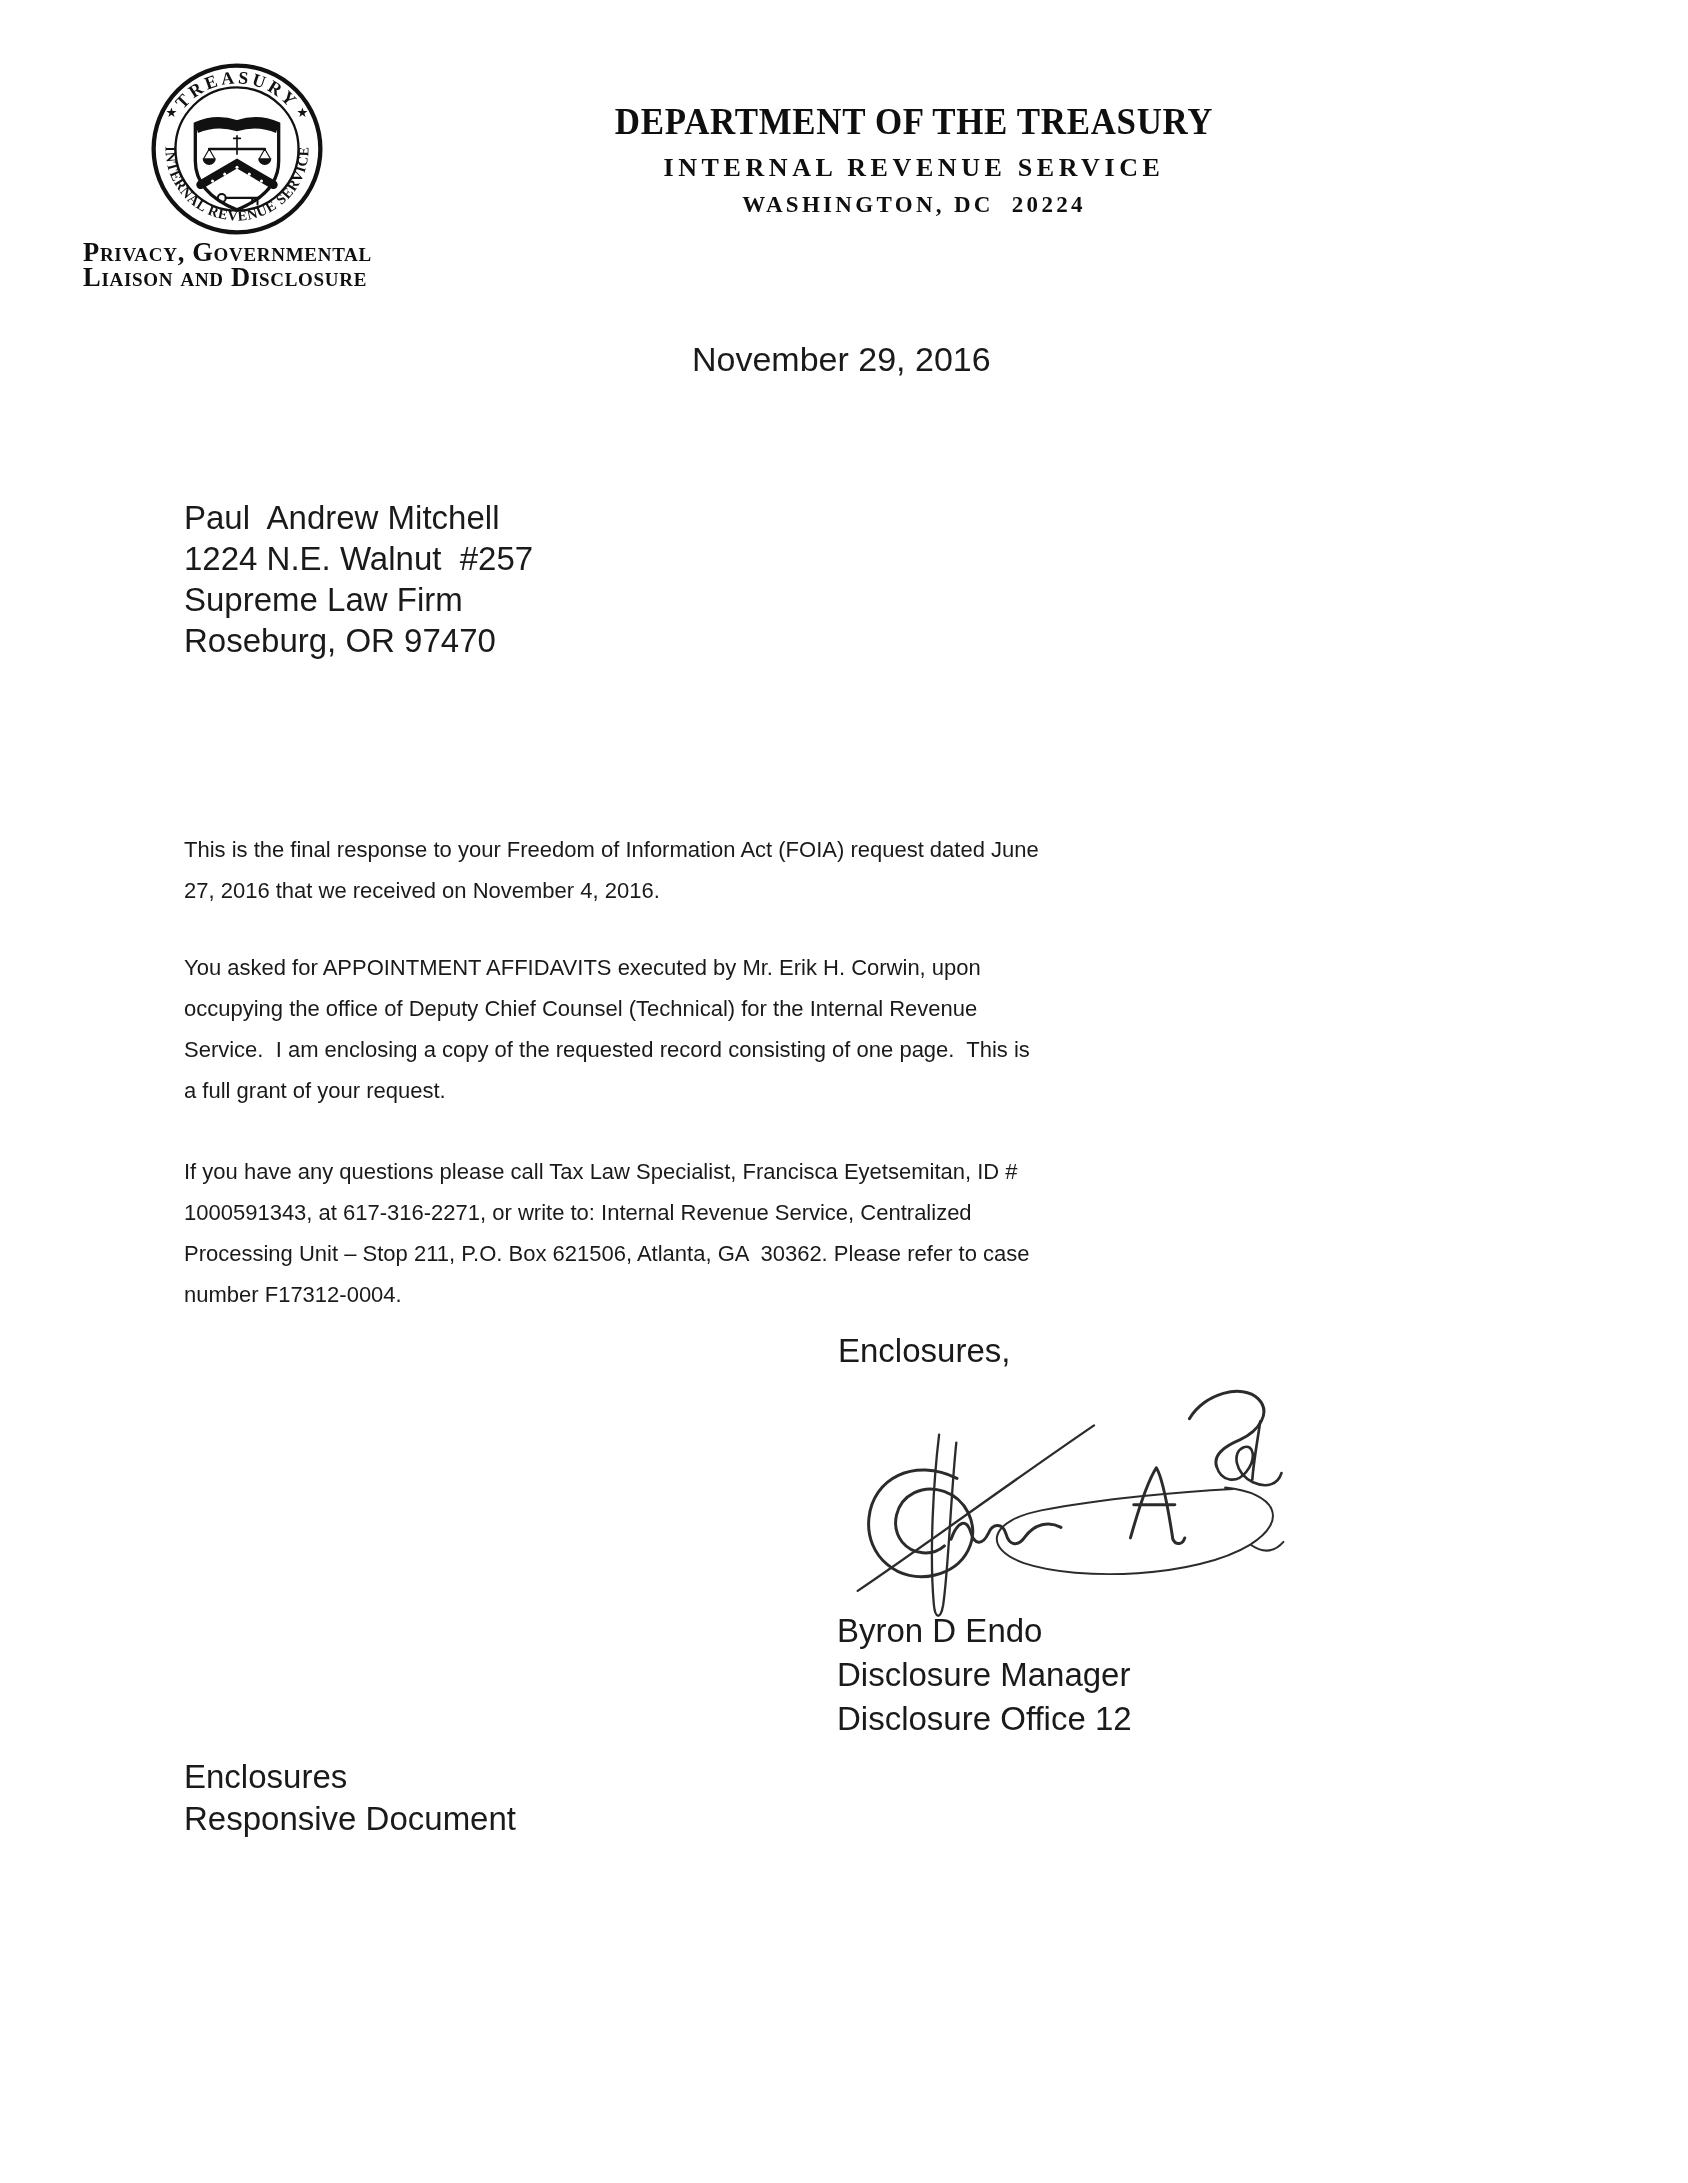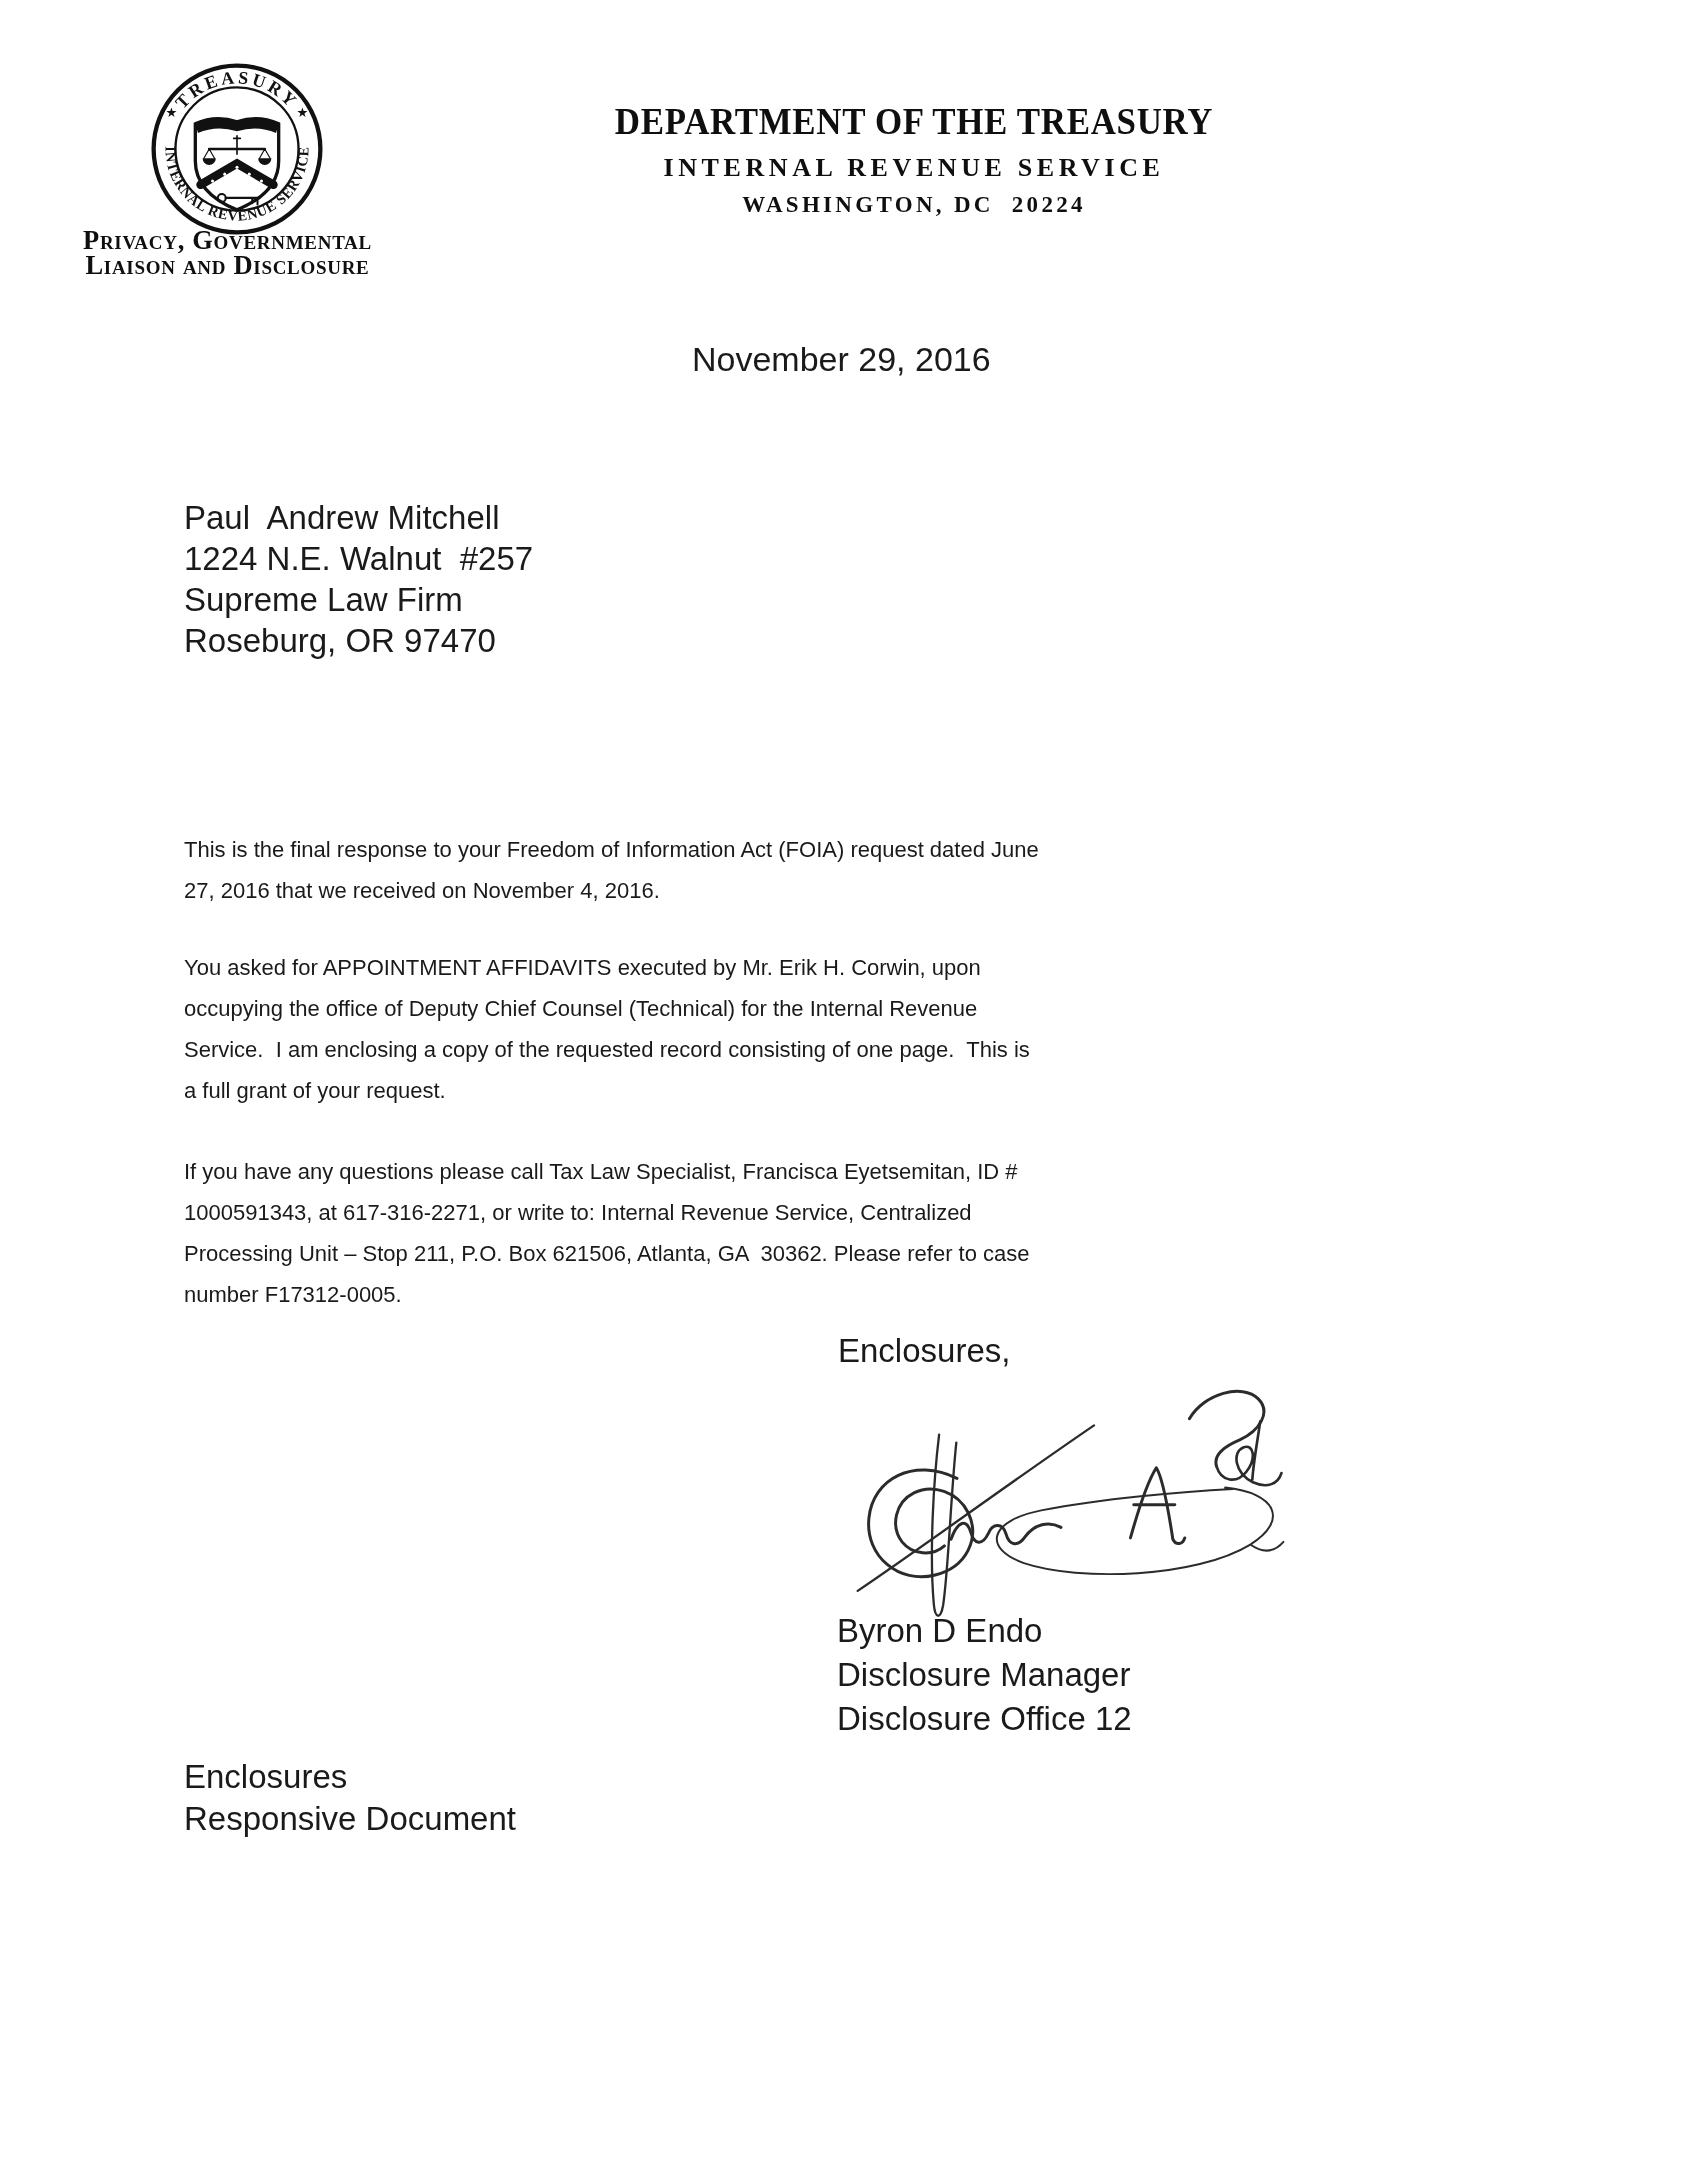--- a/index.html
+++ b/index.html
@@ -27,28 +27,27 @@
   }
   .lh-agency{
     margin-top:12px;
     font-size:26px;font-weight:bold;letter-spacing:4.6px;
   }
   .lh-city{
     margin-top:8.6px;
     font-size:23px;font-weight:bold;letter-spacing:3.3px;
   }
   .office{
-    left:83px;top:228px;
+    left:83px;top:240px;
     font-family:"Liberation Serif", serif;
     font-variant:small-caps;
     font-weight:bold;
     font-size:26.5px;line-height:24.5px;
     letter-spacing:0.7px;
     color:#0f0f0f;
-    text-align:center;
   }
 
   
   .dateline{left:670px;top:340px;font-size:34px;margin-left:22px;}
   .recipient{left:184px;top:497px;font-size:33px;line-height:41px;}
   .salutation{left:184px;top:746px;font-size:33px;}
   .para{left:184px;width:1430px;font-size:22px;line-height:41px;}
   .p1{top:829px;}
   .p2{top:947px;}
   .p3{top:1151px;}
@@ -126,21 +125,21 @@
 
   <div class="abs para p1 prewrap">This is the final response to your Freedom of Information Act (FOIA) request dated June
 27, 2016 that we received on November 4, 2016.</div>
   <div class="abs para p2 prewrap">You asked for APPOINTMENT AFFIDAVITS executed by Mr. Erik H. Corwin, upon
 occupying the office of Deputy Chief Counsel (Technical) for the Internal Revenue
 Service.  I am enclosing a copy of the requested record consisting of one page.  This is
 a full grant of your request.</div>
   <div class="abs para p3 prewrap">If you have any questions please call Tax Law Specialist, Francisca Eyetsemitan, ID #
 1000591343, at 617-316-2271, or write to: Internal Revenue Service, Centralized
 Processing Unit – Stop 211, P.O. Box 621506, Atlanta, GA  30362. Please refer to case
-number F17312-0005.</div>
+number F17312-0004.</div>
 
   <div class="abs valediction">Enclosures,</div>
 
   <svg class="abs sig-svg" width="464" height="245" viewBox="0 0 700 370">
     <g stroke="#1c1c1c" stroke-width="4.5" fill="none" stroke-linecap="round" stroke-linejoin="round" opacity="0.93">
       <path d="M 205 150 C 140 118, 78 150, 72 210 C 66 268, 118 310, 172 296 C 220 284, 240 240, 222 202 C 206 170, 168 158, 140 172 C 112 186, 104 222, 122 246 C 138 266, 168 268, 186 252"></path>
       <path d="M 178 84 C 170 150, 163 260, 170 340 C 172 362, 180 364, 184 342 C 192 290, 196 170, 204 96" stroke-width="3.5"></path>
       <path d="M 55 320 C 150 256, 280 160, 412 70" stroke-width="3.5"></path>
       <path d="M 196 242 C 206 214, 220 210, 226 232 C 231 250, 243 252, 252 234 C 258 218, 274 216, 279 234 C 284 252, 297 254, 308 238 C 322 219, 344 214, 362 224"></path>
       <path d="M 467 240 C 482 186, 496 150, 506 134 C 515 148, 524 196, 531 242 M 472 190 L 534 190 M 531 242 C 536 252, 546 250, 549 240"></path>

